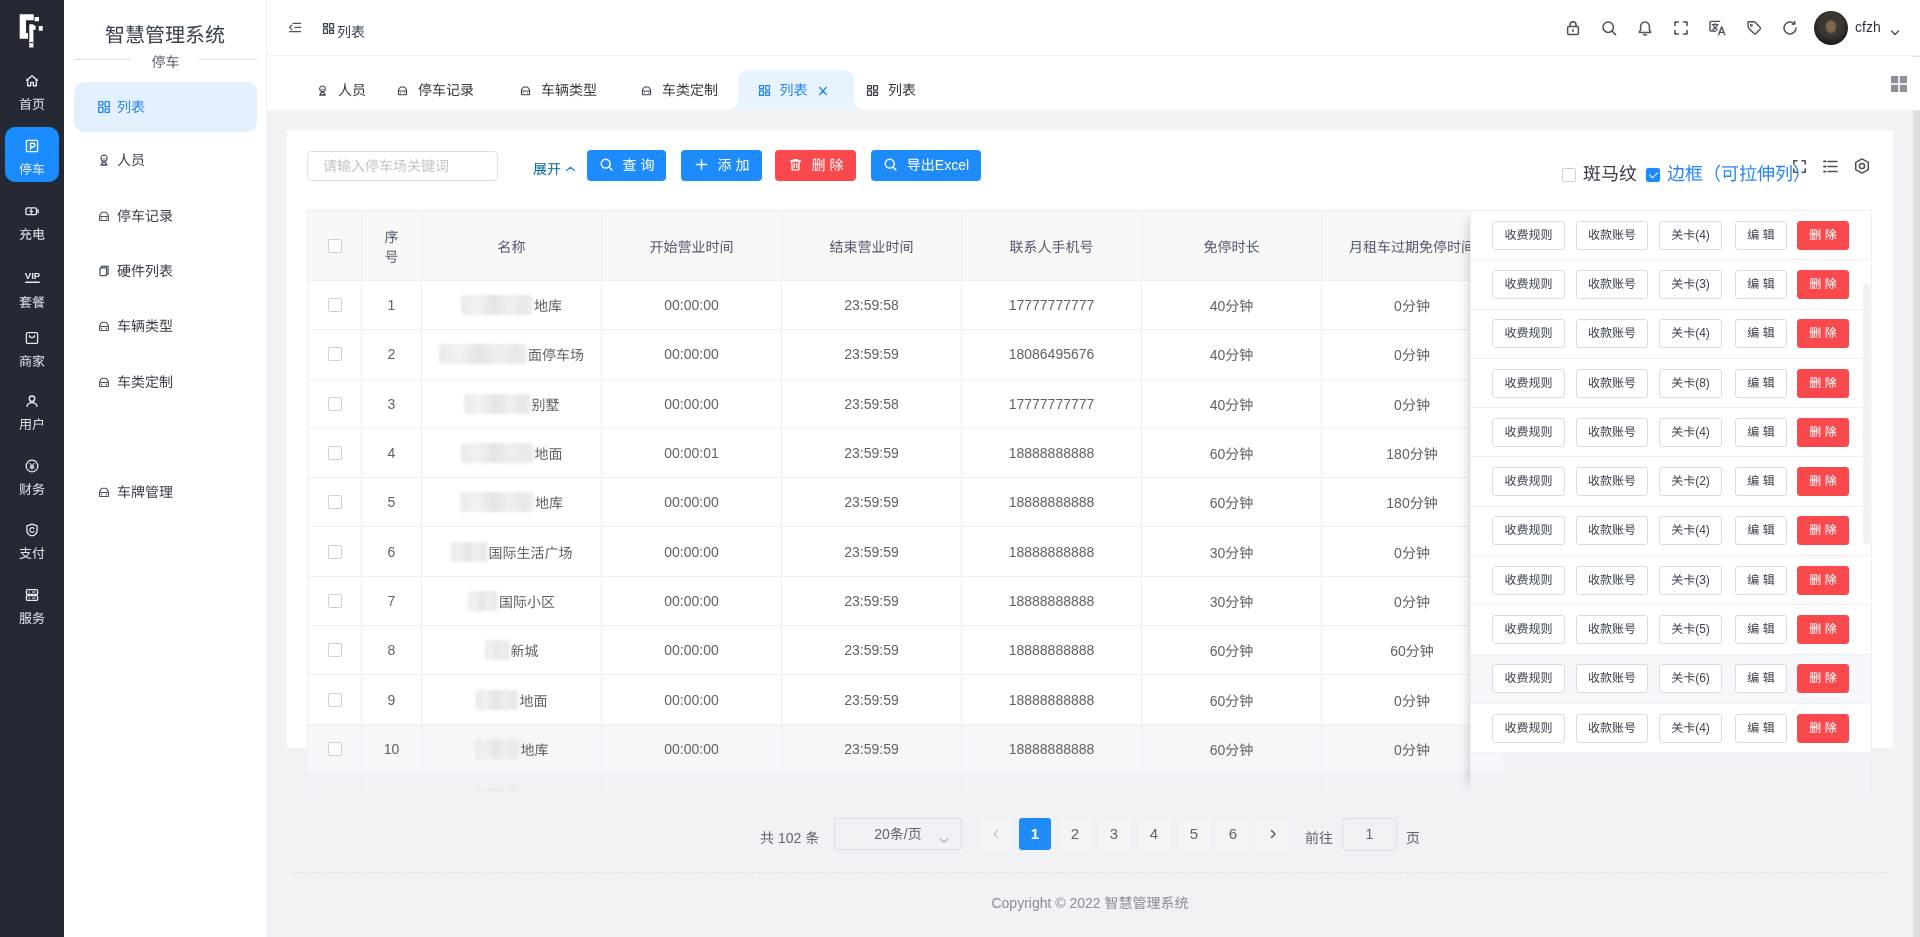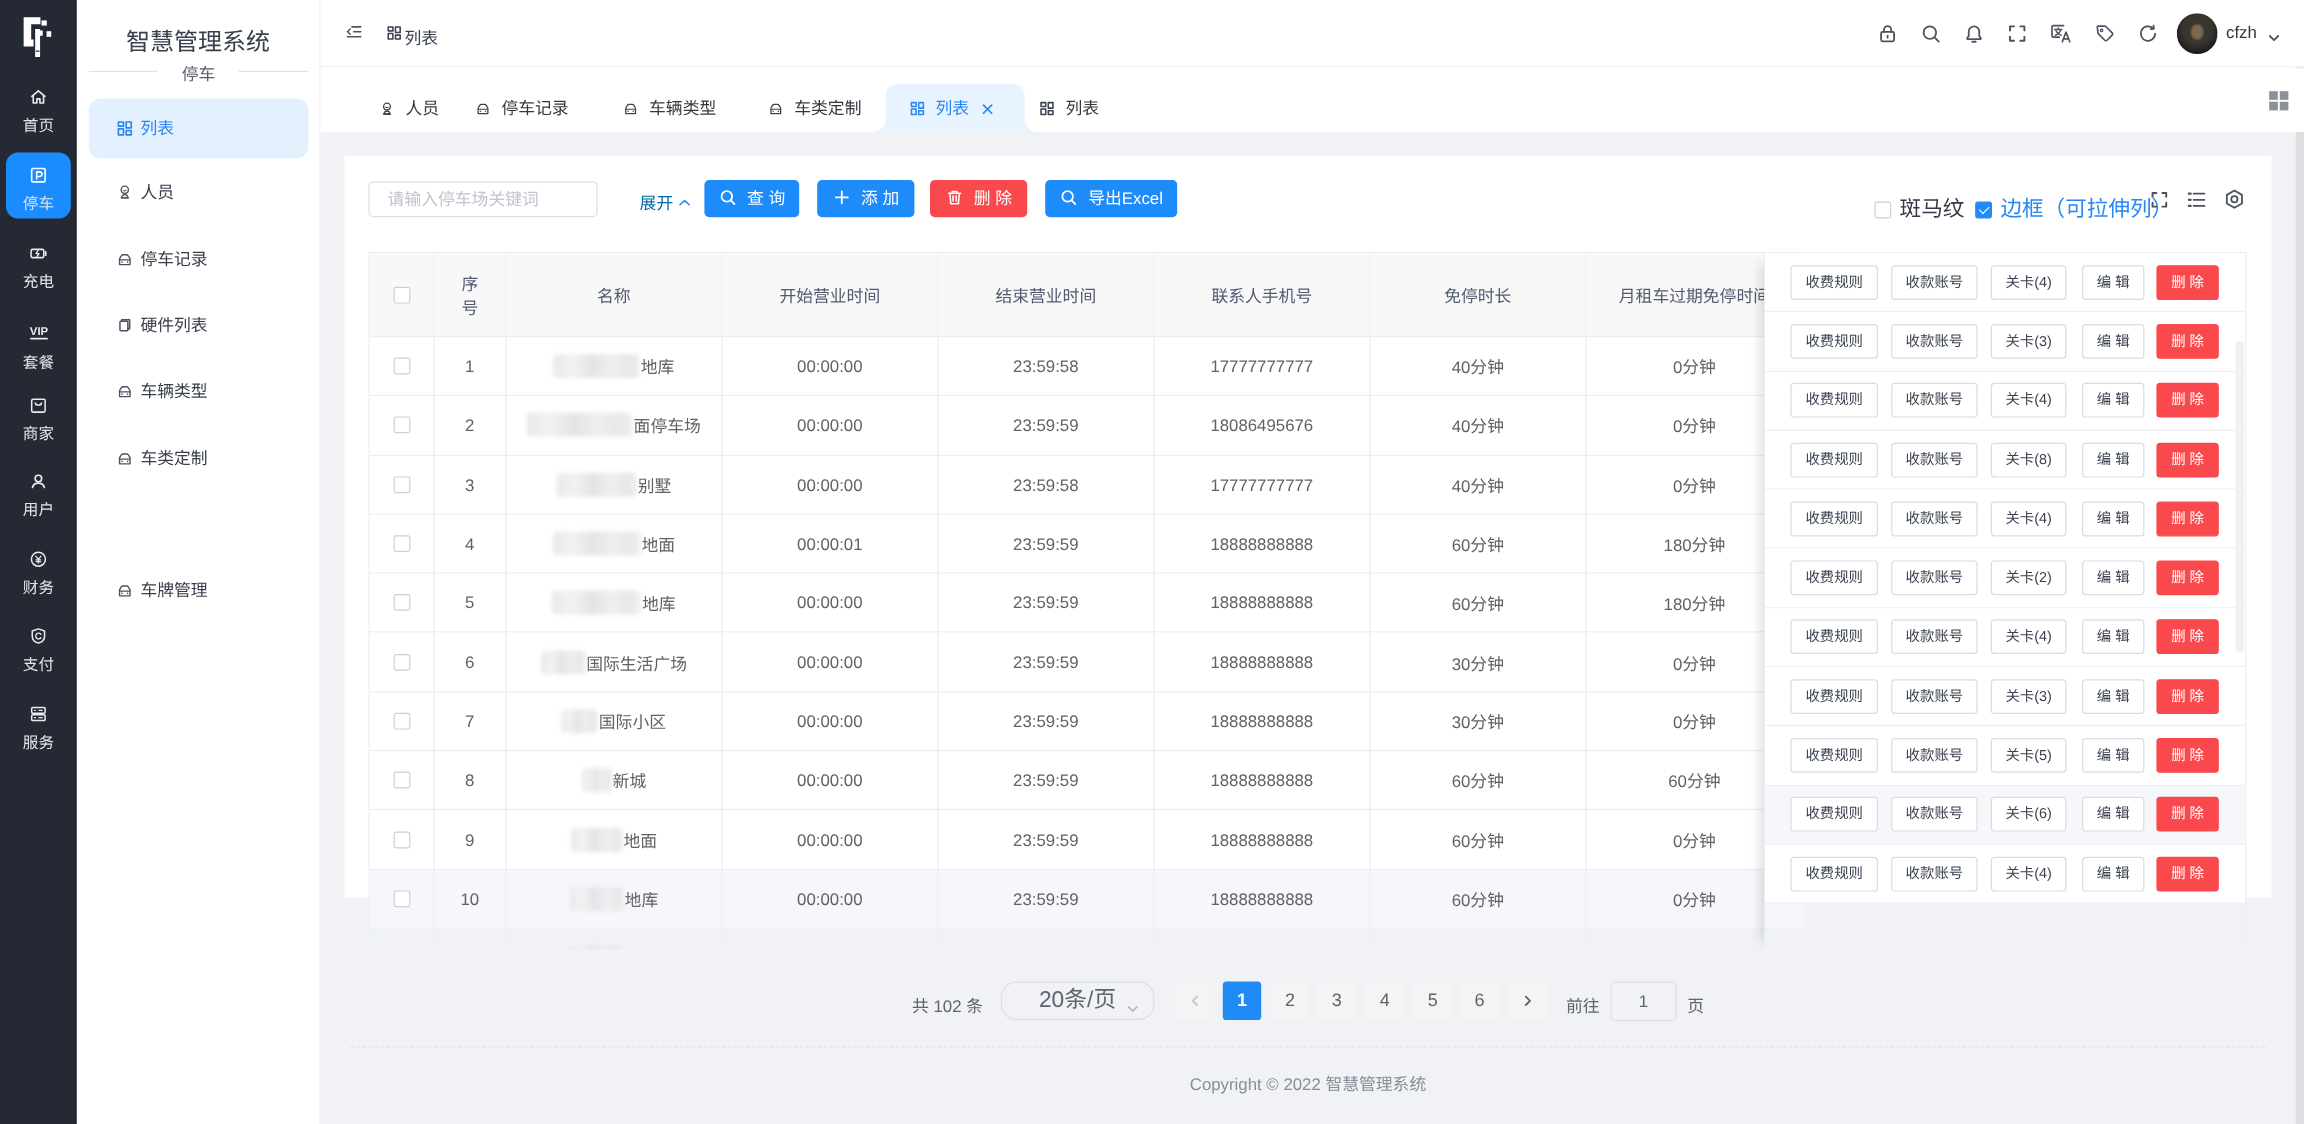--- a/index.html
+++ b/index.html
@@ -63,21 +63,21 @@
 #opcol{position:absolute;right:0;top:0;width:401px;height:581px;border-left:1px solid #ebeef5;box-shadow:-10px 0 10px -8px rgba(0,0,0,.16);z-index:2}
 #opcol .oh{height:70px;background:#f8f8f9;color:#515a6e;display:flex;align-items:center;justify-content:center;border-bottom:1px solid #ebeef5}
 .orow{height:49.3px;background:#fff;border-bottom:1px solid #ebeef5;display:flex;align-items:center;padding-left:21px}
 .ob{height:29px;border:1px solid #d9dce3;border-radius:3px;background:#fff;color:#3c4350;font-size:12px;line-height:27px;text-align:center;margin-right:11px;white-space:nowrap}
 .ob.del{background:#fa494c;border-color:#fa494c;color:#fff}
 #vsb{position:absolute;right:1px;top:73px;width:7px;height:260px;border-radius:4px;background:#f0f1f3}
 
 #pager{position:absolute;left:0;top:688px;width:1606px;height:62px;font-size:14px;color:#5f6470}
 .pgsq{position:absolute;top:0;width:32px;height:32px;border-radius:3px;background:#f4f4f5;text-align:center;line-height:32px;font-size:15px;color:#606266}
 .pgsq.on{background:#1e8bf7;color:#fff;font-weight:bold}
-#psel{position:absolute;left:547px;top:0;width:128px;height:32px;border:1px solid #dcdfe6;border-radius:13px;line-height:30px;text-align:center;font-size:19px}
+#psel{position:absolute;left:547px;top:0;width:128px;height:32px;border:1px solid #dcdfe6;border-radius:0;line-height:30px;text-align:center;font-size:14px}
 #pinput{position:absolute;left:1055px;top:0;width:55px;height:33px;border:1px solid #dcdfe6;border-radius:4px;line-height:31px;text-align:center}
 
 #fdash{position:absolute;left:5px;top:742px;width:1596px;border-top:1px dashed #dcdfe3}
 #copy{position:absolute;left:0;top:762px;width:1606px;text-align:center;font-size:14px;color:#878d99}
 
 #sbar{position:absolute;right:0;top:56px;width:7px;height:881px;background:#dcdee0}
 </style>
 </head>
 <body>
 <div id="app">

